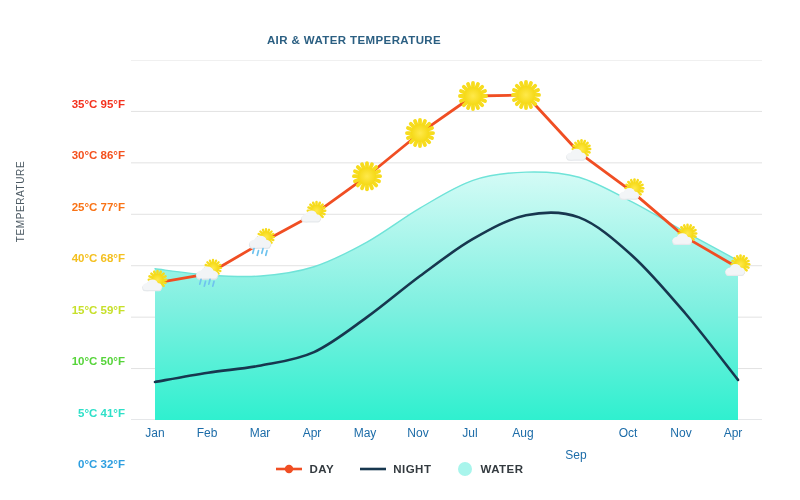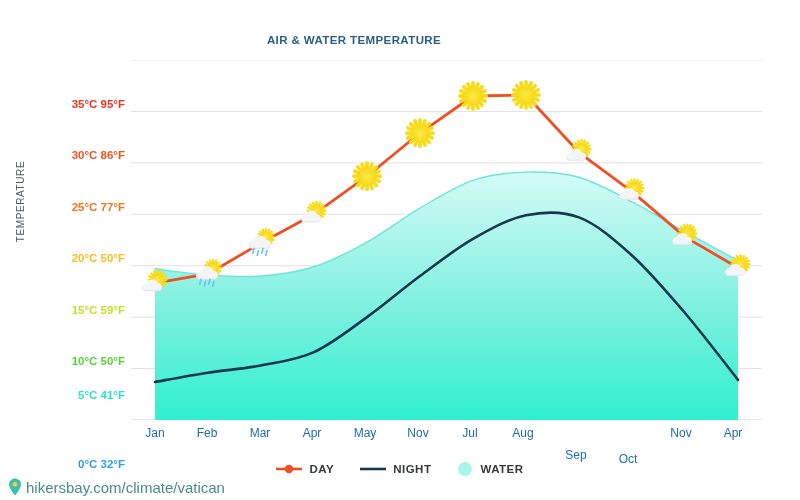--- a/index.html
+++ b/index.html
@@ -148,24 +148,24 @@
 <div id="chart-root">
 
   <div class="chart-subtitle">AIR &amp; WATER TEMPERATURE</div>
 
   <div class="yaxis-title">TEMPERATURE</div>
 
   <div class="ytick-wrap">
     <div class="ytick" style="top: 60px; color: rgb(244, 50, 31);">35°C 95°F</div>
     <div class="ytick" style="top: 111px; color: rgb(244, 81, 30);">30°C 86°F</div>
     <div class="ytick" style="top: 163px; color: rgb(249, 115, 22);">25°C 77°F</div>
-    <div class="ytick" style="top: 214px; color: rgb(244, 192, 32);">20°C 50°F</div>
+    <div class="ytick" style="top: 214px; color: rgb(244, 192, 32);">40°C 68°F</div>
     <div class="ytick" style="top: 266px; color: rgb(199, 224, 42);">15°C 59°F</div>
     <div class="ytick" style="top: 317px; color: rgb(86, 212, 58);">10°C 50°F</div>
-    <div class="ytick" style="top: 351px; color: rgb(46, 224, 200); text-align: right;">5°C 41°F</div>
+    <div class="ytick" style="top: 369px; color: rgb(46, 224, 200); text-align: right;">5°C 41°F</div>
     <div class="ytick" style="top: 420px; color: rgb(46, 159, 224);">0°C 32°F</div>
   </div>
 
   <div class="plot">
     <svg id="plot-svg" width="631" height="360" viewBox="0 0 631 360">
       <defs>
         <linearGradient id="waterGrad" x1="0" y1="0" x2="0" y2="1">
           <stop offset="0%" stop-color="#d4fbf6"></stop>
           <stop offset="55%" stop-color="#7ef0e0"></stop>
           <stop offset="100%" stop-color="#2ff0cf"></stop>
@@ -590,21 +590,21 @@
   <div class="xtick-wrap">
     <div class="xtick" style="left:155px;">Jan</div>
     <div class="xtick" style="left:207px;">Feb</div>
     <div class="xtick" style="left:260px;">Mar</div>
     <div class="xtick" style="left:312px;">Apr</div>
     <div class="xtick" style="left:365px;">May</div>
     <div class="xtick" style="left:418px;">Nov</div>
     <div class="xtick" style="left:470px;">Jul</div>
     <div class="xtick" style="left:523px;">Aug</div>
     <div class="xtick" style="left:576px;margin-top:22px;">Sep</div>
-    <div class="xtick" style="left:628px;margin-top:26px;">Oct</div>
+    <div class="xtick" style="left:628px;">Oct</div>
     <div class="xtick" style="left:681px;">Nov</div>
     <div class="xtick" style="left:733px;">Apr</div>
   </div>
 
   <div class="legend">
     <div class="legend-item">
       <svg class="legend-swatch" width="26" height="12">
         <line x1="0" y1="6" x2="26" y2="6" stroke="#f04e23" stroke-width="2.6"></line>
         <circle cx="13" cy="6" r="4.2" fill="#f04e23"></circle>
       </svg>
@@ -617,21 +617,14 @@
       <span>NIGHT</span>
     </div>
     <div class="legend-item">
       <svg class="legend-swatch" width="16" height="16">
         <circle cx="8" cy="8" r="7" fill="#a8f5ec"></circle>
       </svg>
       <span>WATER</span>
     </div>
   </div>
 
-  <div class="footer">
-    <svg width="14" height="18" viewBox="0 0 14 18">
-      <path d="M7 0.6 C3.6 0.6 1 3.2 1 6.4 C1 10.6 7 17.4 7 17.4 C7 17.4 13 10.6 13 6.4 C13 3.2 10.4 0.6 7 0.6 Z" fill="#3fbfae"></path>
-      <circle cx="7" cy="6.2" r="2.3" fill="#f7c948"></circle>
-    </svg>
-    <span class="footer-text">hikersbay.com/climate/vatican</span>
-  </div>
 
 </div>
 
 </body></html>

